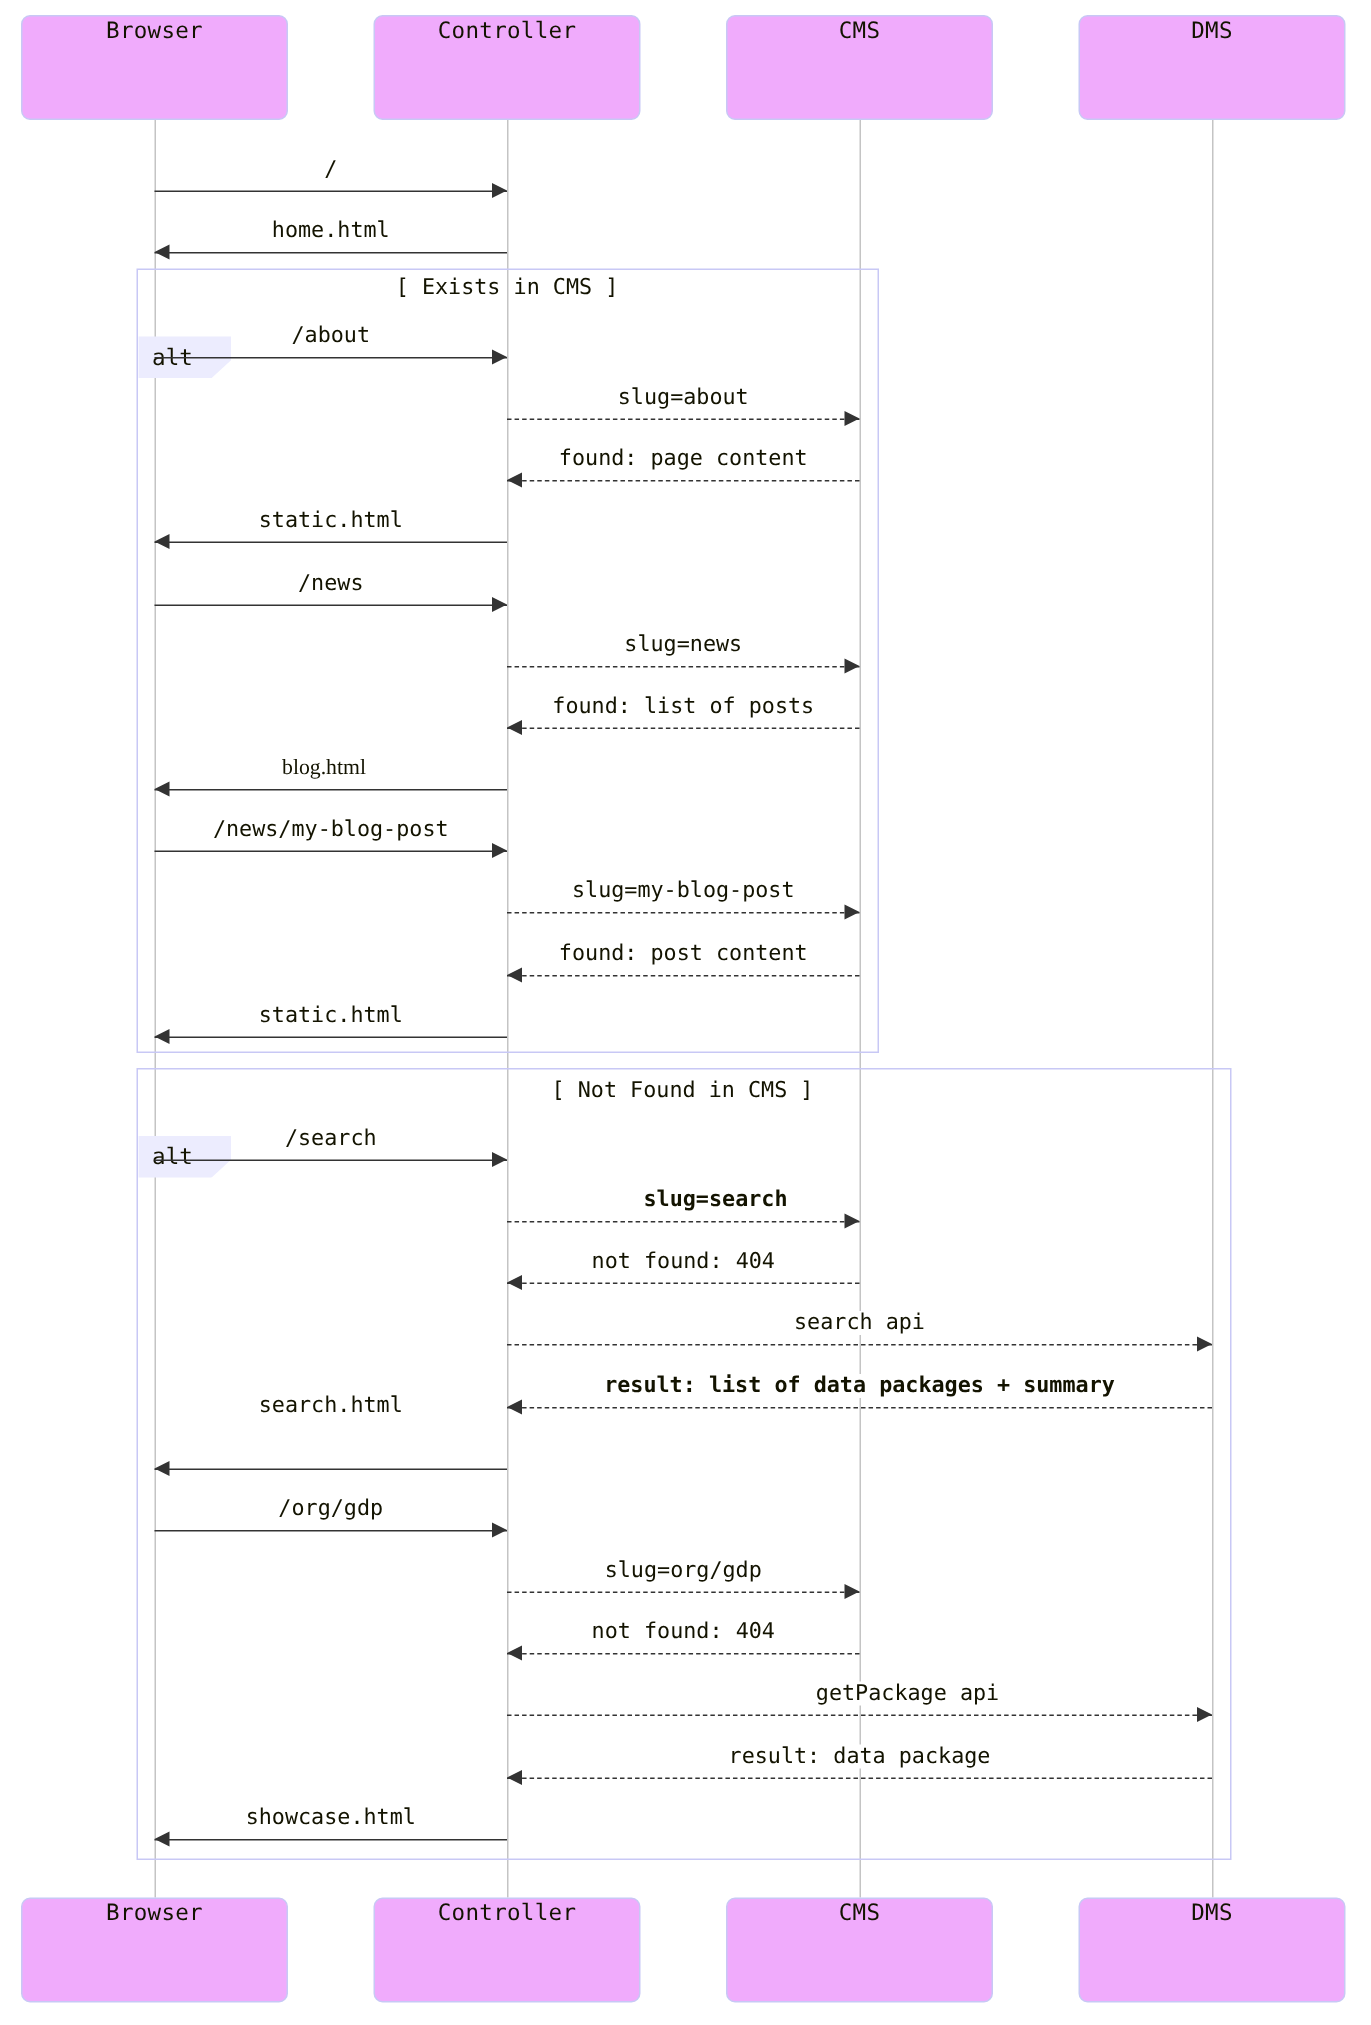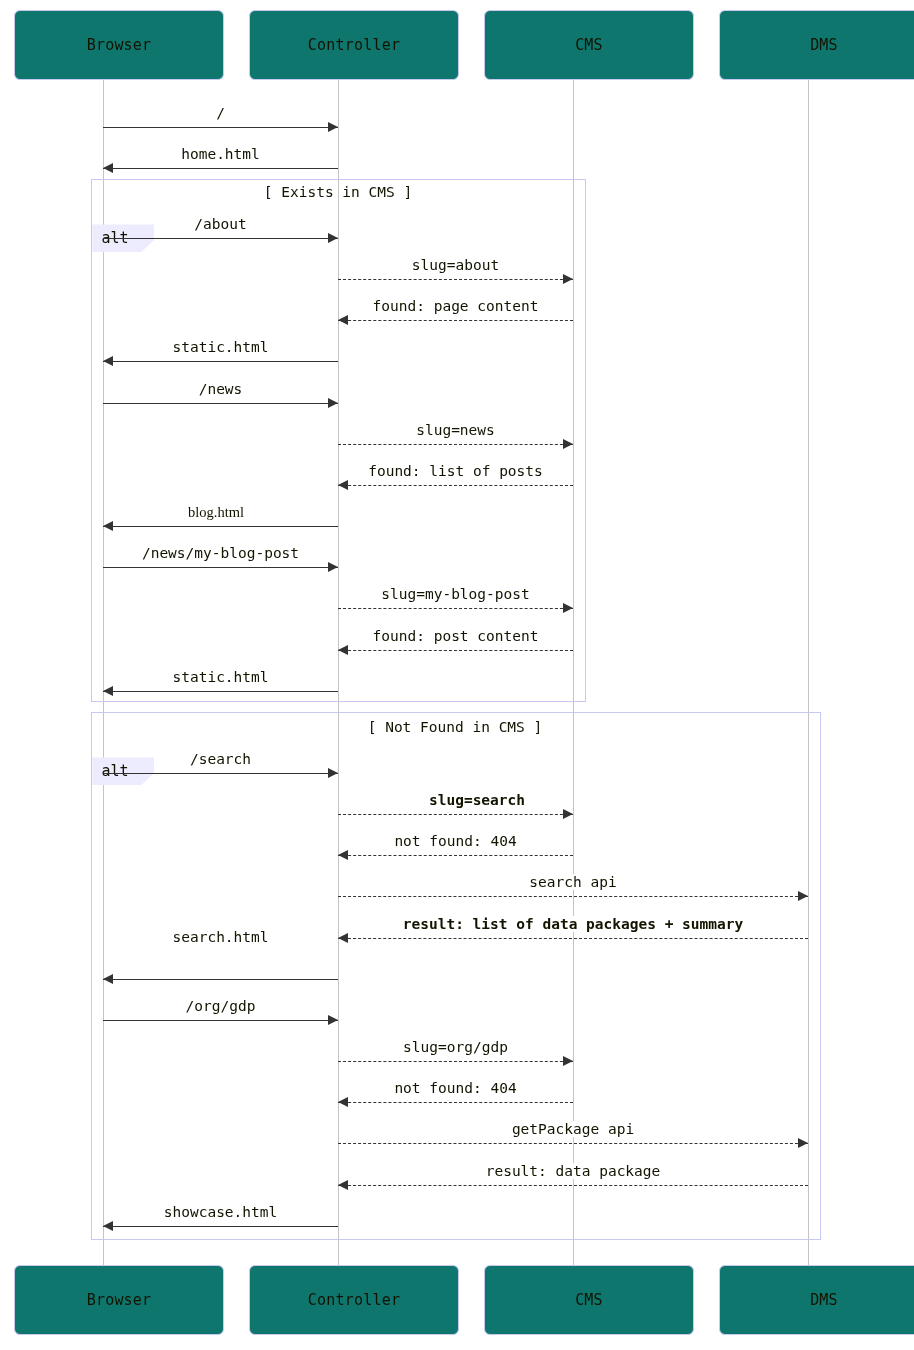--- a/index.html
+++ b/index.html
@@ -11,27 +11,26 @@
   #diagram {
     position: relative;
     width: 914px;
     height: 1350px;
     overflow: hidden;
     background: #ffffff;
   }
   
   .participant {
     position: absolute;
-    width: 210px;
+    width: 178px;
     height: 70px;
-    background: #0f766e;
+    background: #f0abfc;
     border: 1px solid #C8C8F5;
     border-radius: 6px;
     display: flex;
-    align-items: center;
     justify-content: center;
   }
   .participant .plabel {
     font-size: 15px;
     color: #131300;
     letter-spacing: 0.2px;
     white-space: nowrap;
   }
   
   .lifeline {
@@ -199,20 +198,20 @@
     <div class="arrowhead right" style="top: 1015.2px; left: 328px;"></div>
     <div class="msglabel" style="left: 220.5px; top: 998px;">/org/gdp</div>
     <div class="msgline dashed" style="left: 338px; top: 1061px; width: 235px;"></div>
     <div class="arrowhead right" style="top: 1056.2px; left: 563px;"></div>
     <div class="msglabel" style="left: 455.5px; top: 1039px;">slug=org/gdp</div>
     <div class="msgline dashed" style="left: 338px; top: 1102px; width: 235px;"></div>
     <div class="arrowhead left" style="top: 1097.2px; left: 338px;"></div>
     <div class="msglabel" style="left: 455.5px; top: 1080px;">not found: 404</div>
     <div class="msgline dashed" style="left: 338px; top: 1143px; width: 470px;"></div>
     <div class="arrowhead right" style="top: 1138.2px; left: 798px;"></div>
-    <div class="msglabel" style="left: 573px; top: 1121px;">getPackage api</div>
+    <div class="msglabel" style="left: 605px; top: 1121px;">getPackage api</div>
     <div class="msgline dashed" style="left: 338px; top: 1185px; width: 470px;"></div>
     <div class="arrowhead left" style="top: 1180.2px; left: 338px;"></div>
     <div class="msglabel" style="left: 573px; top: 1163px;">result: data package</div>
     <div class="msgline" style="left: 103px; top: 1226px; width: 235px;"></div>
     <div class="arrowhead left" style="top: 1221.2px; left: 103px;"></div>
     <div class="msglabel" style="left: 220.5px; top: 1204px;">showcase.html</div>
   </div>
 
 </body></html>

